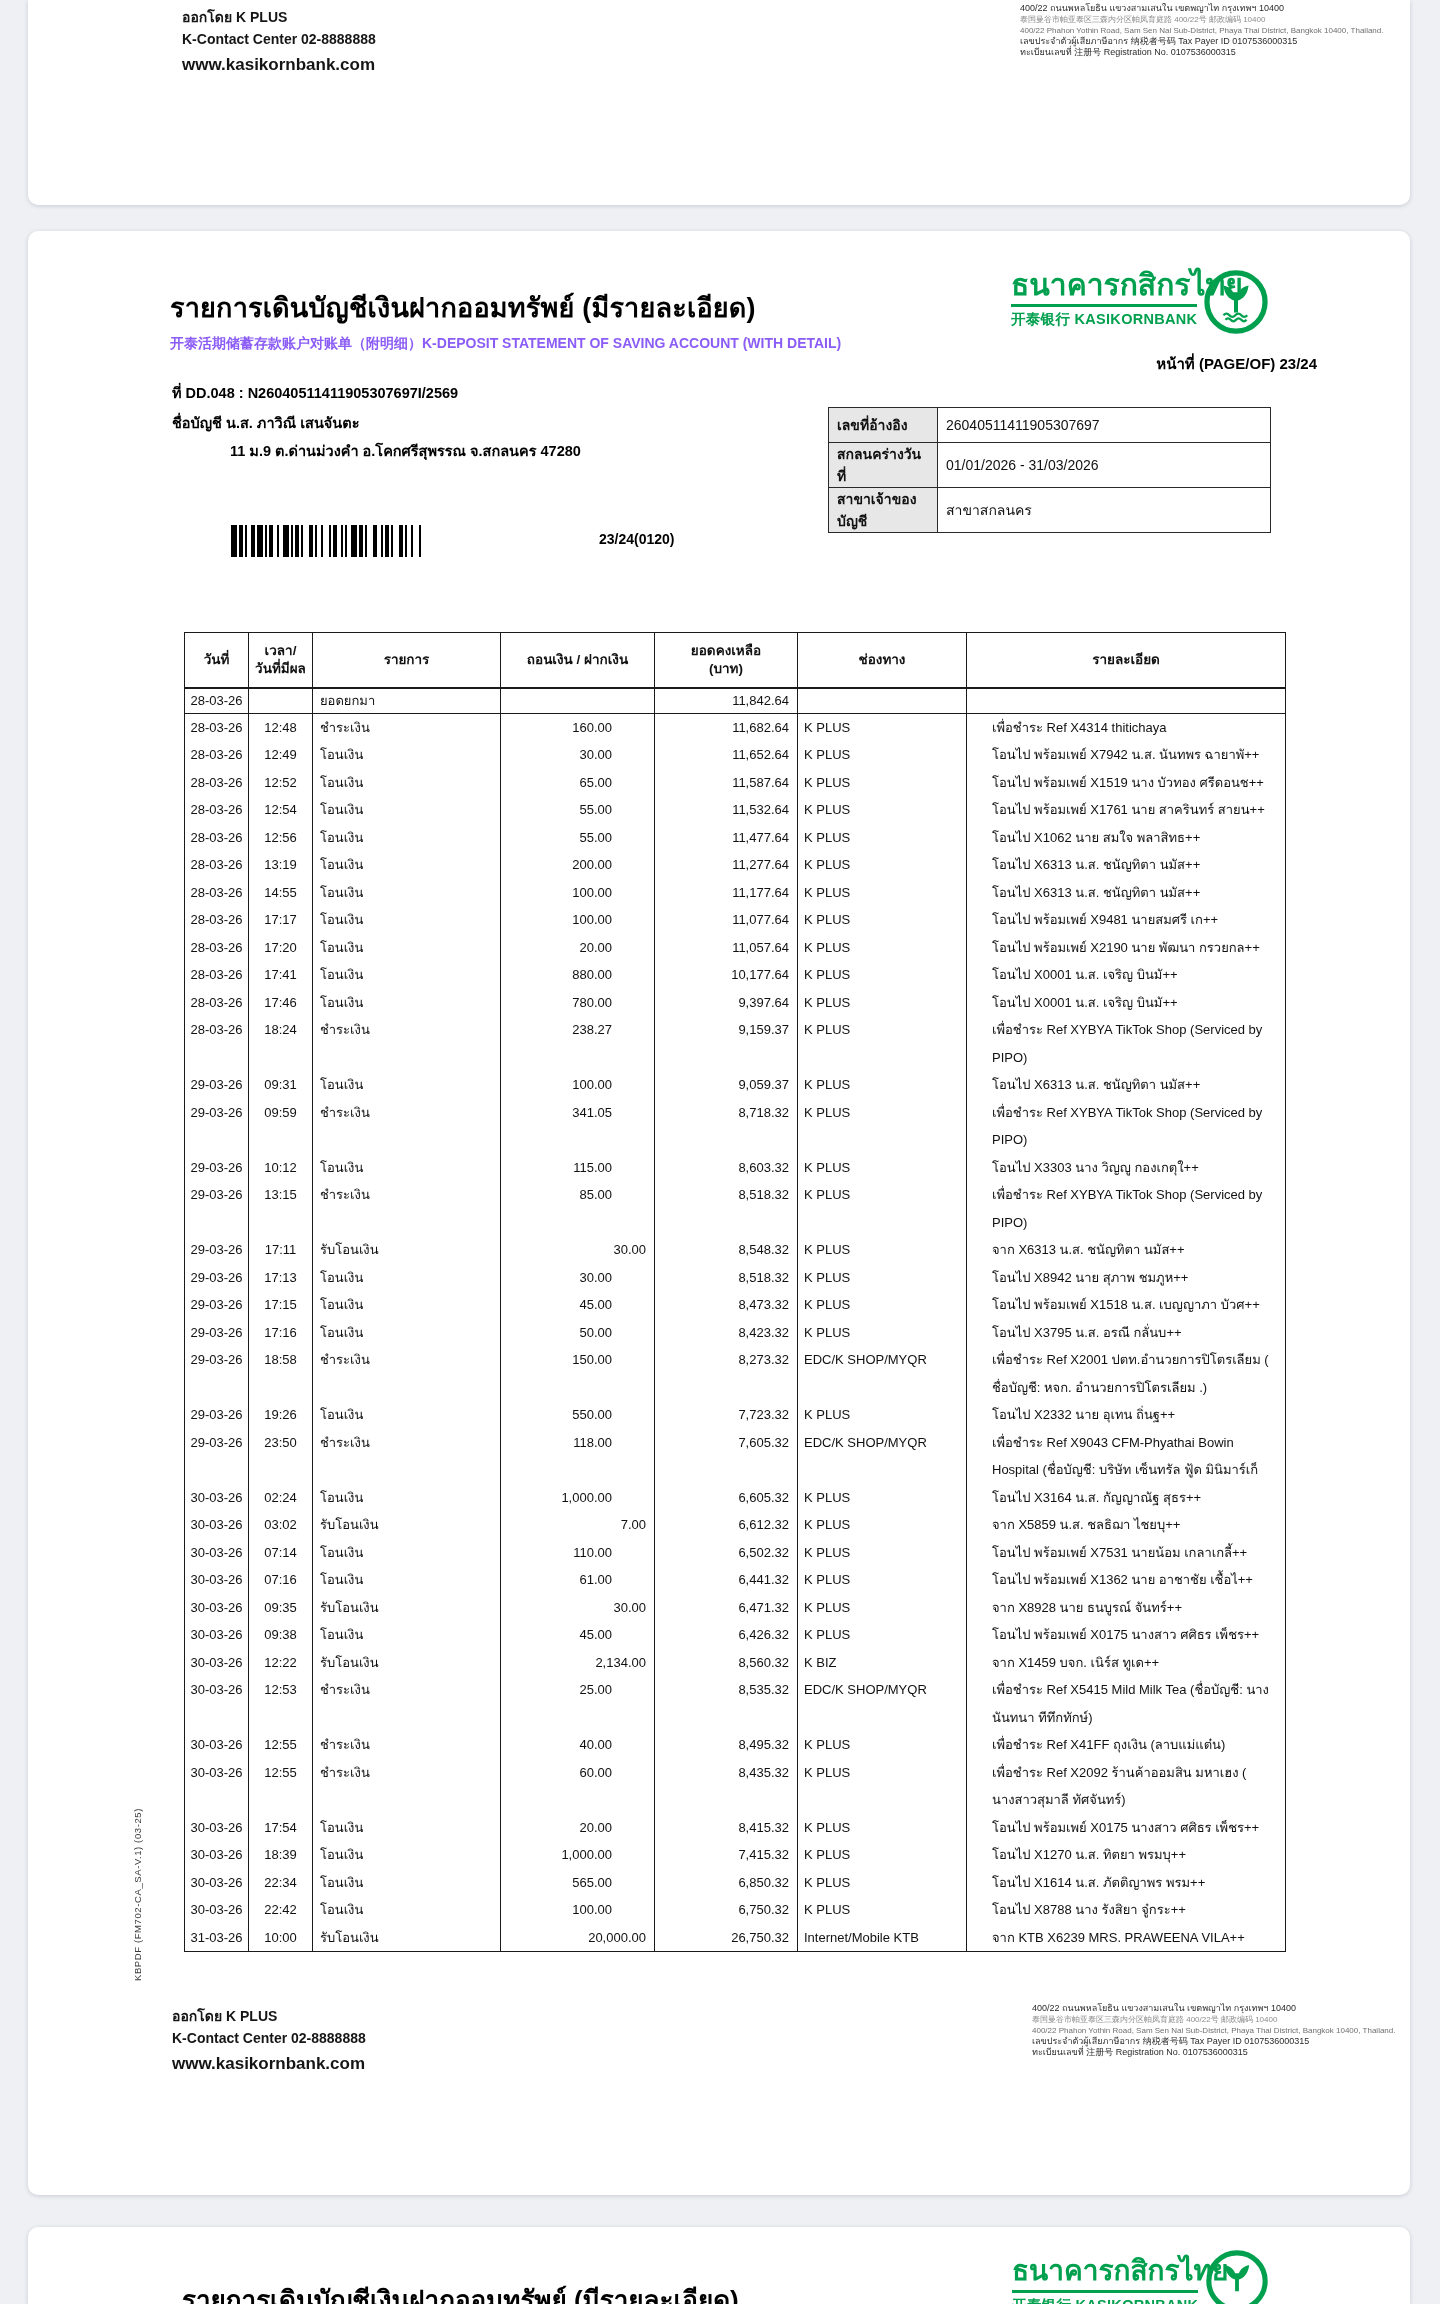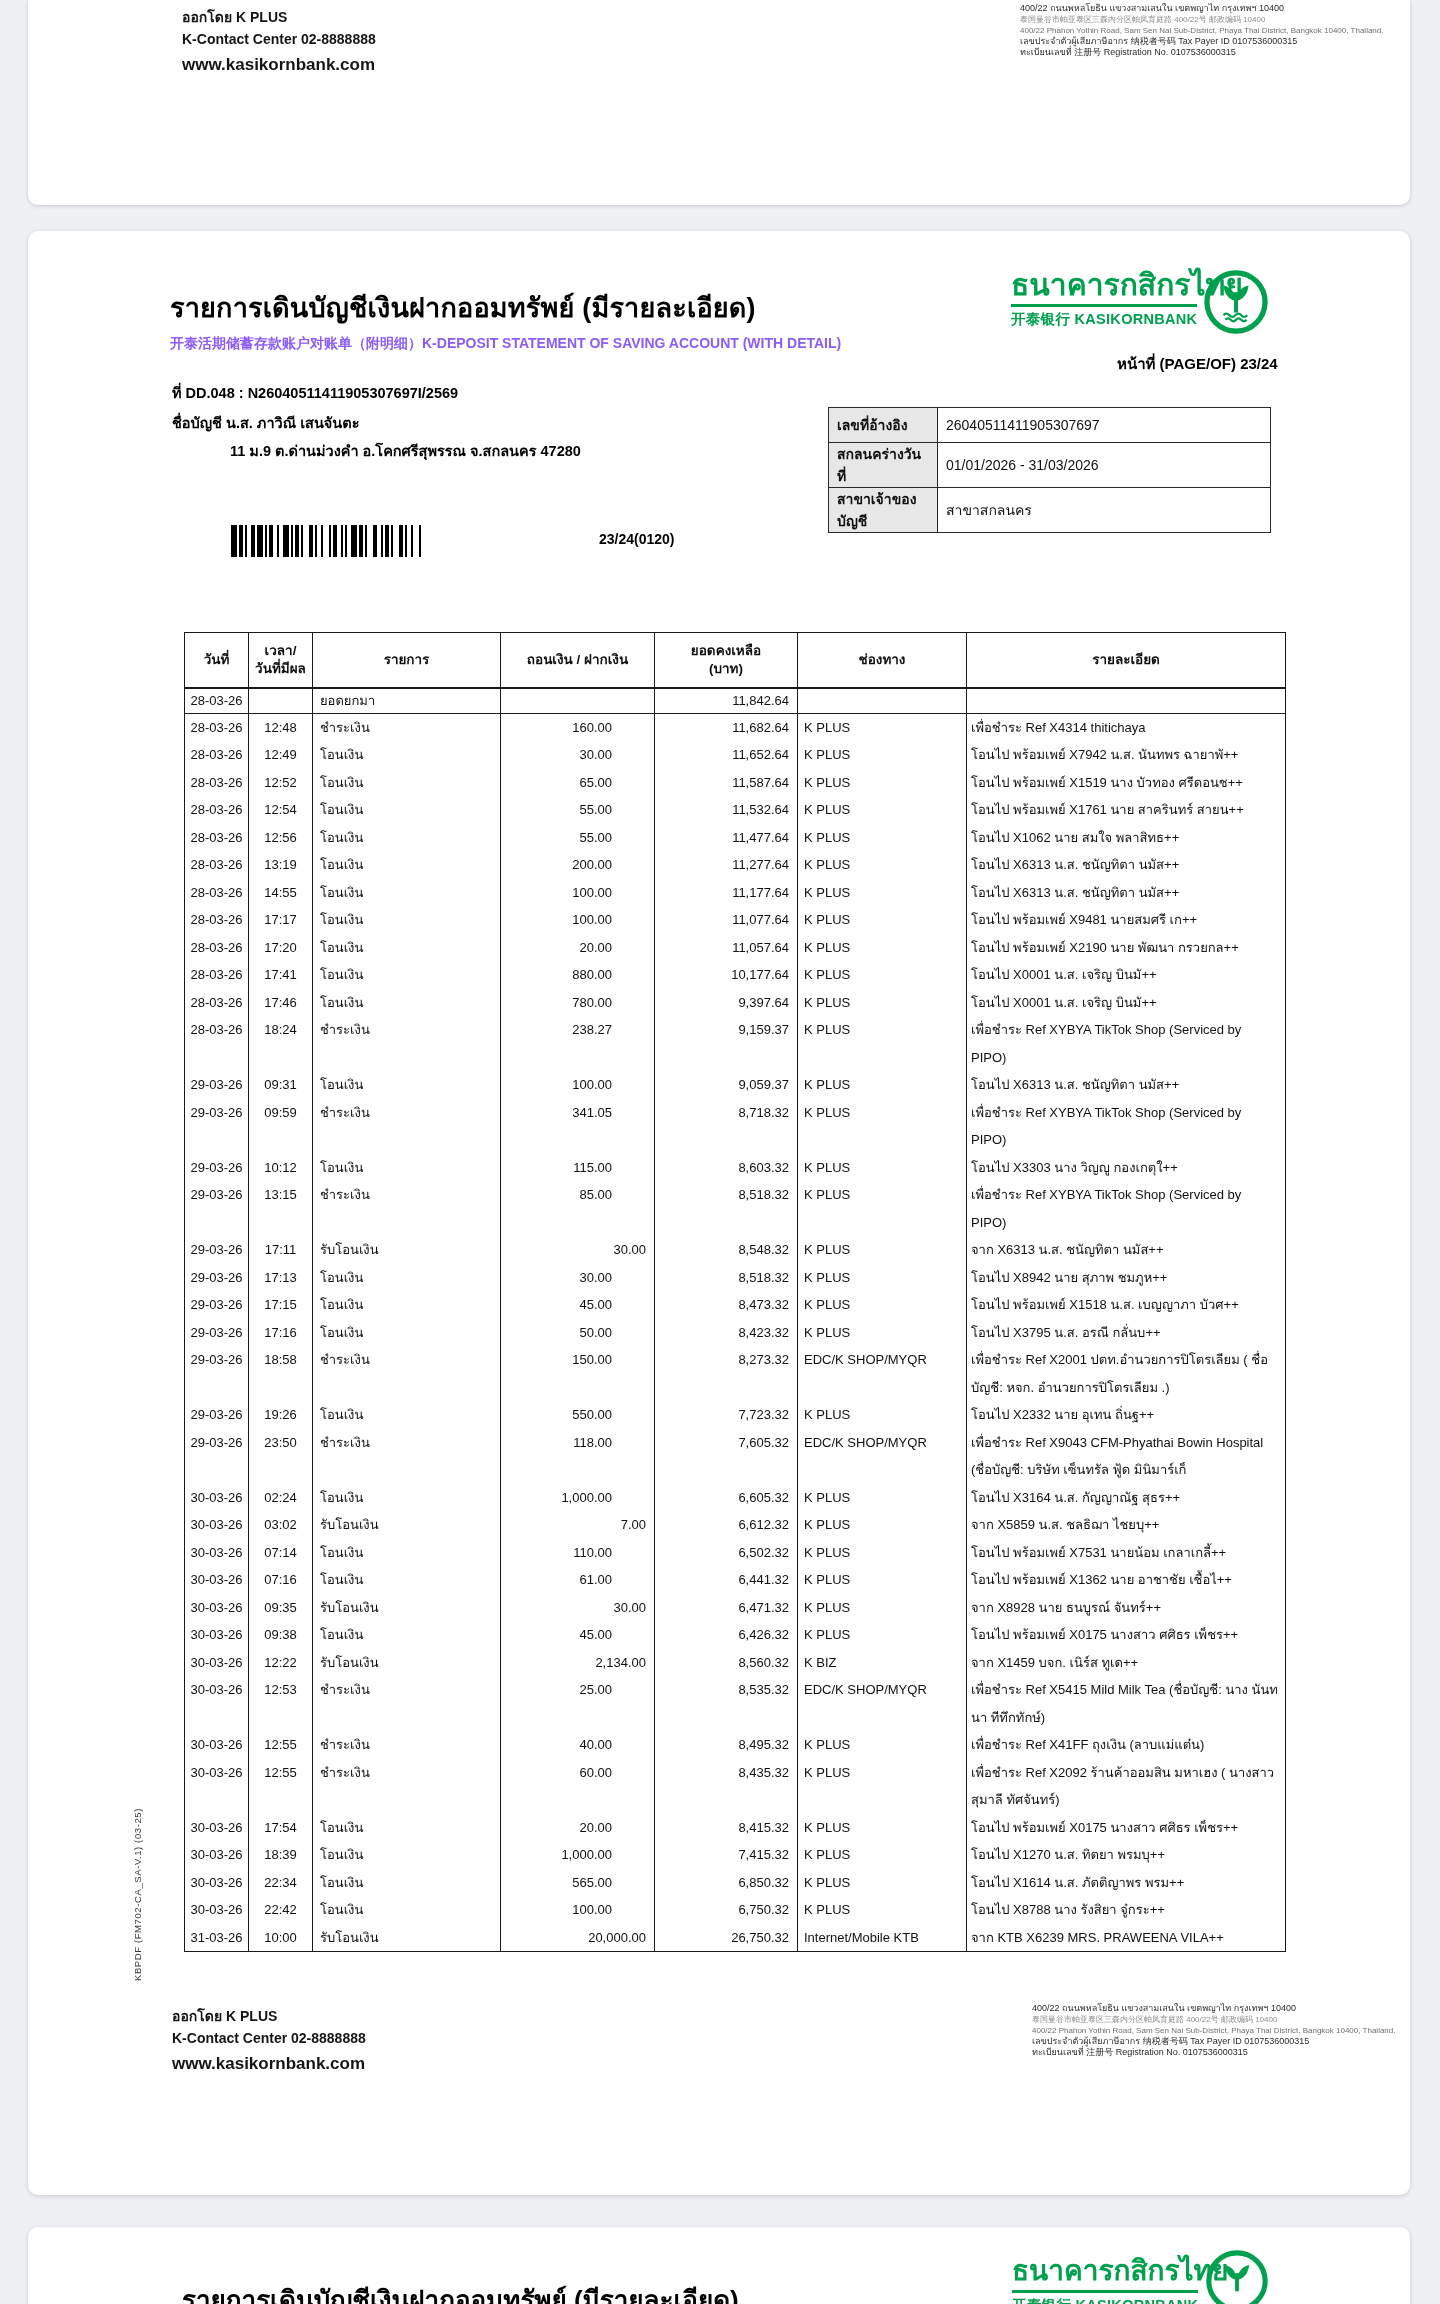--- a/index.html
+++ b/index.html
@@ -63,21 +63,21 @@
   .stmt th + th, .stmt td + td { border-left:1.2px solid var(--ink); }
   .stmt td { font-size:13px; line-height:27.5px; vertical-align:top; font-weight:500; }
   .stmt tr.opening td { border-bottom:1.2px solid var(--ink); line-height:24px; }
   .c-date { text-align:center; }
   .c-time { text-align:center; }
   .c-type { padding-left:7px; }
   .c-amt  { text-align:right; padding-right:42px; }
   .c-amt.k-d { padding-right:8px; }
   .c-bal  { text-align:right; padding-right:8px; }
   .c-ch   { padding-left:6px; padding-right:3px; }
-  .c-det  { padding-left:4px; padding-right:6px; }
+  .c-det  { padding-left:25px; padding-right:6px; }
 
   .side-text { transform:rotate(-90deg); transform-origin:0 0; white-space:nowrap;
                font-size:9.5px; letter-spacing:.6px; color:#3a3a3a; }
 
   .np-title { font-size:26px; font-weight:700; color:#000; }
 </style>
 </head>
 <body>
 
 <div class="page page-prev">
@@ -112,21 +112,21 @@
   </div>
   <svg class="abs" style="left:1175px; top:38px;" width="66" height="66" viewBox="0 0 100 100">
     <circle cx="50" cy="50" r="44" fill="none" stroke="#00a04e" stroke-width="8"></circle>
     <path d="M50 66 L50 38" stroke="#00a04e" stroke-width="6" fill="none"></path>
     <path d="M48 48 C39 46 32 37 31 25 C42 27 48 35 49 46 Z" fill="#00a04e"></path>
     <path d="M52 48 C61 46 68 37 69 25 C58 27 52 35 51 46 Z" fill="#00a04e"></path>
     <path d="M31 70 q4.5 -5 9 0 t9 0 t9 0 t9 0" stroke="#00a04e" stroke-width="3.5" fill="none"></path>
     <path d="M34 77 q4 -4.5 8 0 t8 0 t8 0 t8 0" stroke="#00a04e" stroke-width="3.5" fill="none"></path>
   </svg>
 
-  <div class="abs page-label" style="left:1089px; top:121px; width:200px; ">หน้าที่ (PAGE/OF) 23/24</div>
+  <div class="abs page-label" style="left:1089px; top:121px; width:200px; text-align:right;">หน้าที่ (PAGE/OF) 23/24</div>
 
   <div class="abs meta-line" style="left:144px; top:150px;">ที่ DD.048 : N26040511411905307697I/2569</div>
   <div class="abs meta-line" style="left:144px; top:180px;">ชื่อบัญชี  น.ส. ภาวิณี เสนจันตะ</div>
   <div class="abs meta-line" style="left:202px; top:208px;">11 ม.9 ต.ด่านม่วงคำ อ.โคกศรีสุพรรณ จ.สกลนคร 47280</div>
 
   <div class="abs" style="left:800px; top:176px;">
     <table class="info-table">
       <tbody>
   <tr>
     <td class="lbl">เลขที่อ้างอิง</td>

